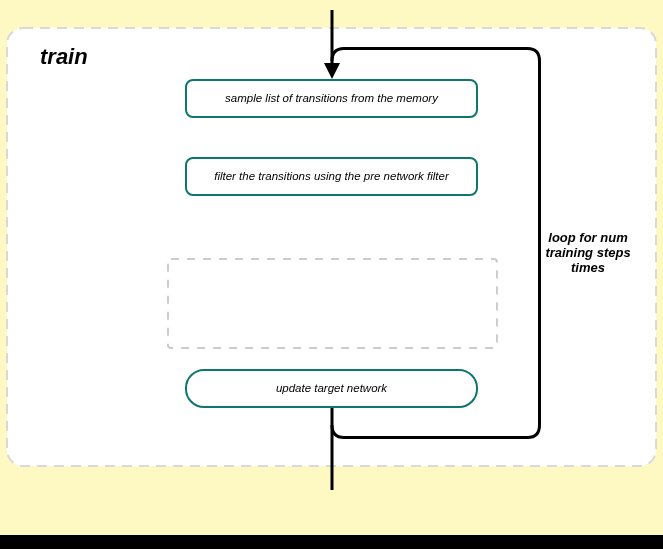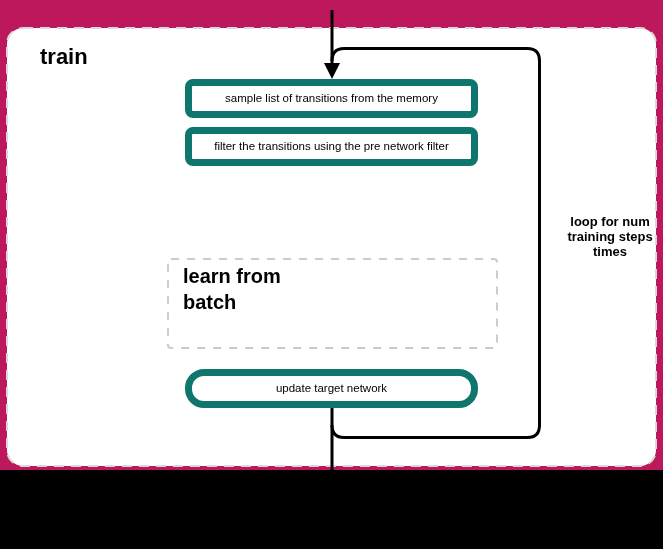--- a/index.html
+++ b/index.html
@@ -4,23 +4,24 @@
 <style>
   html, body {
     margin: 0;
     padding: 0;
     background: #000000;
     font-family: "Liberation Sans", sans-serif;
   }
   .stage {
     position: relative;
     width: 663px;
-    height: 470px;
-    background: #be185d;
+    height: 535px;
+    background: #fef9c3;
     overflow: hidden;
+    font-style: italic;
   }
   .stage svg {
     position: absolute;
     left: 0;
     top: 0;
     pointer-events: none;
   }
   .group-title {
     position: absolute;
     left: 40px;
@@ -29,56 +30,55 @@
     font-weight: bold;
     color: #000000;
   }
   .task {
     position: absolute;
     left: 185px;
     width: 293px;
     height: 39px;
     box-sizing: border-box;
     background: #ffffff;
-    border: 7px solid #0f766e;
+    border: 2px solid #0f766e;
     border-radius: 8px;
     display: flex;
     align-items: center;
     justify-content: center;
     text-align: center;
     font-size: 11.5px;
     color: #000000;
     line-height: 1.1;
   }
   .task.t1 { top: 79px; }
-  .task.t2 { top: 127px; }
+  .task.t2 { top: 157px; }
   .task.t3 { top: 197px; }
   .task.t4 { top: 369px; border-radius: 19px; }
   .subprocess-label {
     position: absolute;
     left: 183px;
     top: 263px;
     font-size: 20px;
     font-weight: bold;
     color: #000000;
     line-height: 26px;
     white-space: pre-line;
   }
   .loop-annotation {
     position: absolute;
     left: 538px;
-    top: 214px;
+    top: 230px;
     width: 100px;
     text-align: center;
     font-size: 13px;
     font-weight: bold;
     color: #000000;
     line-height: 15px;
     white-space: pre-line;
-    margin-left: 22px;
   }
 </style>
 </head>
 <body>
 
 <div class="stage">
 
   <svg width="663" height="549" viewBox="0 0 663 549">
 
     <rect x="7" y="28" width="649" height="438" rx="16" fill="#ffffff" stroke-width="2" stroke-dasharray="10 7" stroke="#d9d9d9"></rect>
@@ -94,22 +94,20 @@
     <rect x="168" y="259" width="329" height="89" rx="3" fill="none" stroke-width="2" stroke-dasharray="8 8" stroke="#cccccc"></rect>
   </svg>
 
   <div class="group-title">train</div>
 
   <div class="task t1">sample list of transitions from the memory</div>
 
   <div class="task t2">filter the transitions using the pre network filter</div>
 
 
-  <div class="subprocess-label">learn from
-batch</div>
 
   <div class="task t4">update target network</div>
 
   <div class="loop-annotation">loop for num
 training steps
 times</div>
 
 </div>
 
 </body></html>

